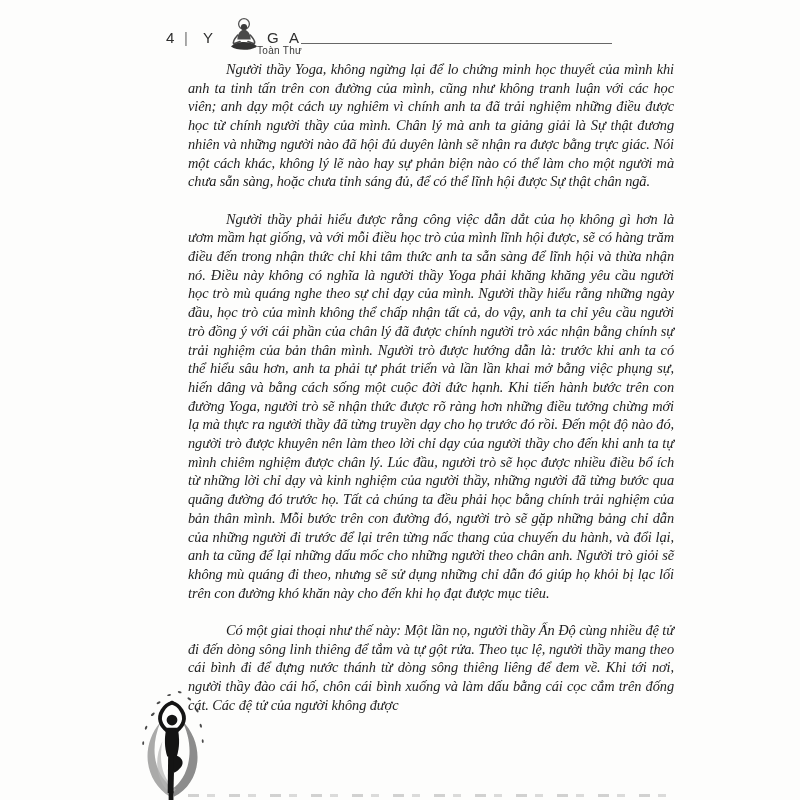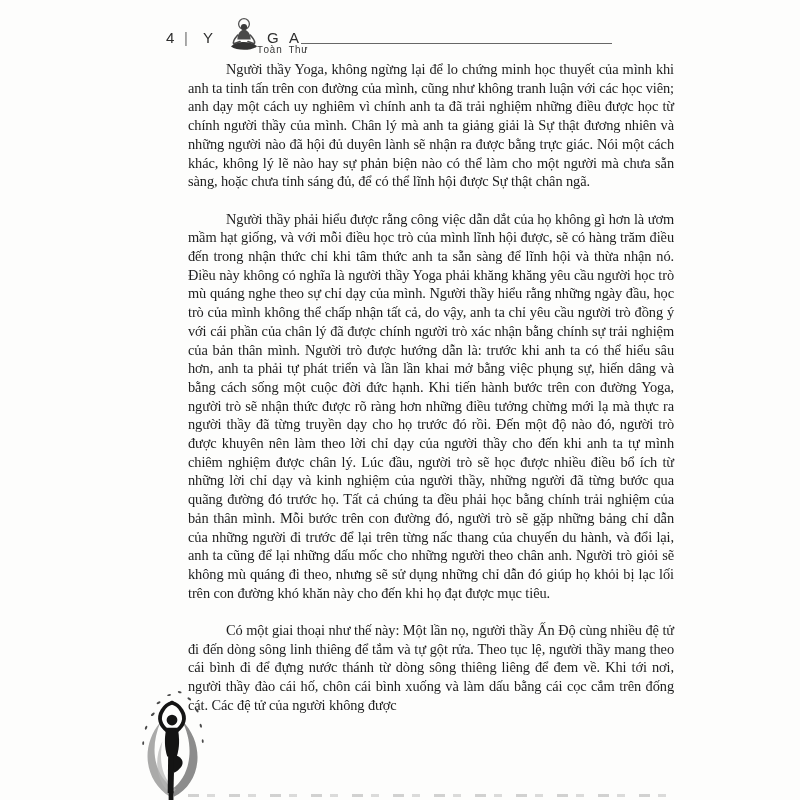--- a/index.html
+++ b/index.html
@@ -3,29 +3,29 @@
 <meta charset="utf-8">
 <style>
   html,body{margin:0;padding:0;}
   body{width:800px;height:800px;background:#e9e9e9;font-family:"Liberation Serif","DejaVu Serif",serif;}
   .page{position:relative;width:800px;height:800px;background:#fdfdfc;overflow:hidden;}
 
   
   .hdr-item{position:absolute;font-family:"Liberation Sans","DejaVu Sans",sans-serif;
             font-size:15px;color:#2e2e2e;letter-spacing:1px;}
   .hdr-sep{color:#777;font-weight:300;}
-  .hdr-subtitle{position:absolute;left:257px;top:45px;font-family:Liberation Mono, monospace;
+  .hdr-subtitle{position:absolute;left:257px;top:45px;font-family:Liberation Sans, sans-serif;
                 font-size:10px;color:#3a3a3a;letter-spacing:0.3px;}
   .hdr-rule{position:absolute;left:301px;top:43px;width:311px;height:1px;background:#4c4c4c;opacity:.85;}
   .medit-icon{position:absolute;left:228px;top:16px;width:32px;height:36px;}
 
   
   .text-block{position:absolute;left:188px;top:60px;width:486px;
               font-size:14.4px;line-height:18.7px;color:#1d1d1d;
-              text-align:justify;letter-spacing:-0.1px;}
+              text-align:justify;letter-spacing:-0.1px;font-style:italic;}
   .text-block p{margin:0 0 18.7px 0;text-indent:38px;}
 
   
   .yoga-figure{position:absolute;left:124px;top:686px;width:96px;height:118px;}
 
   
   .cutoff-line{position:absolute;left:188px;top:794px;width:486px;height:3px;opacity:.3;
     background:repeating-linear-gradient(90deg,#6b6b6b 0 11px,transparent 11px 19px,#8a8a8a 19px 27px,transparent 27px 41px);}
 </style>
 </head>

